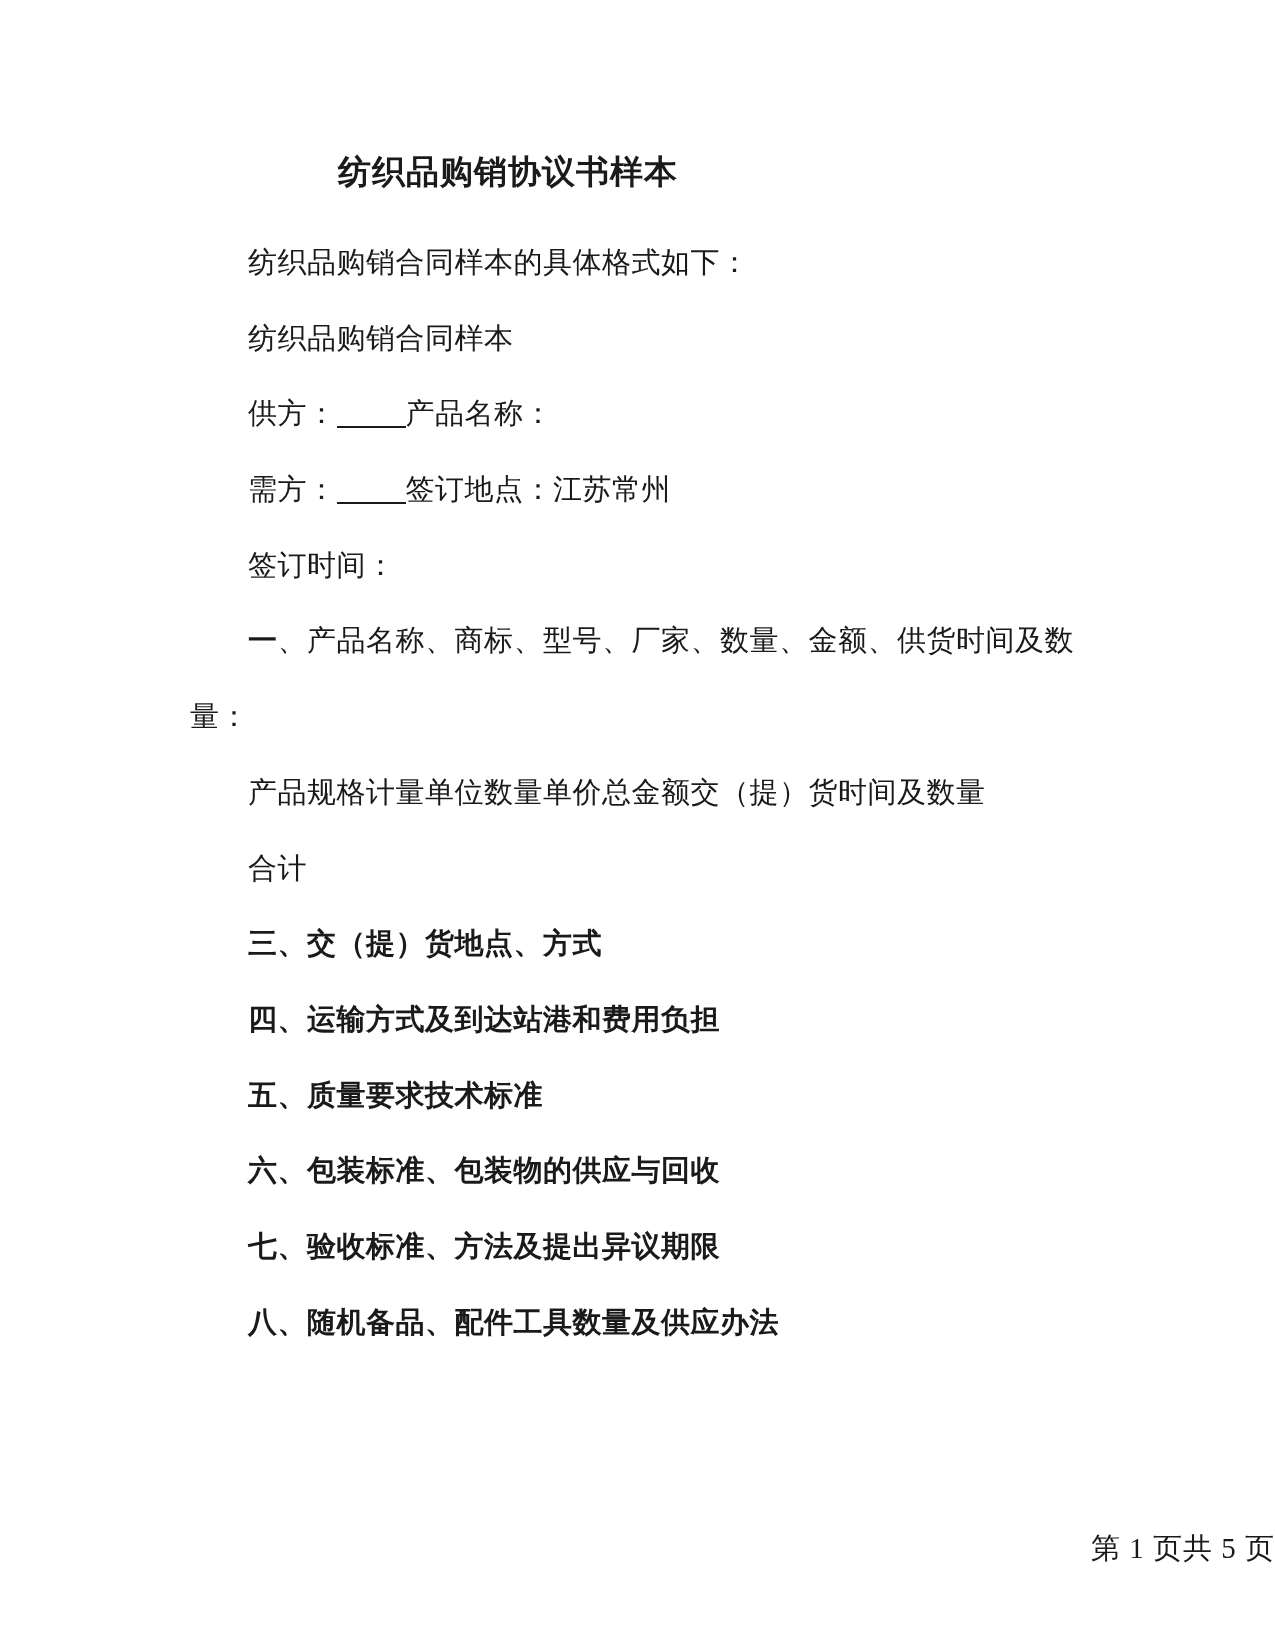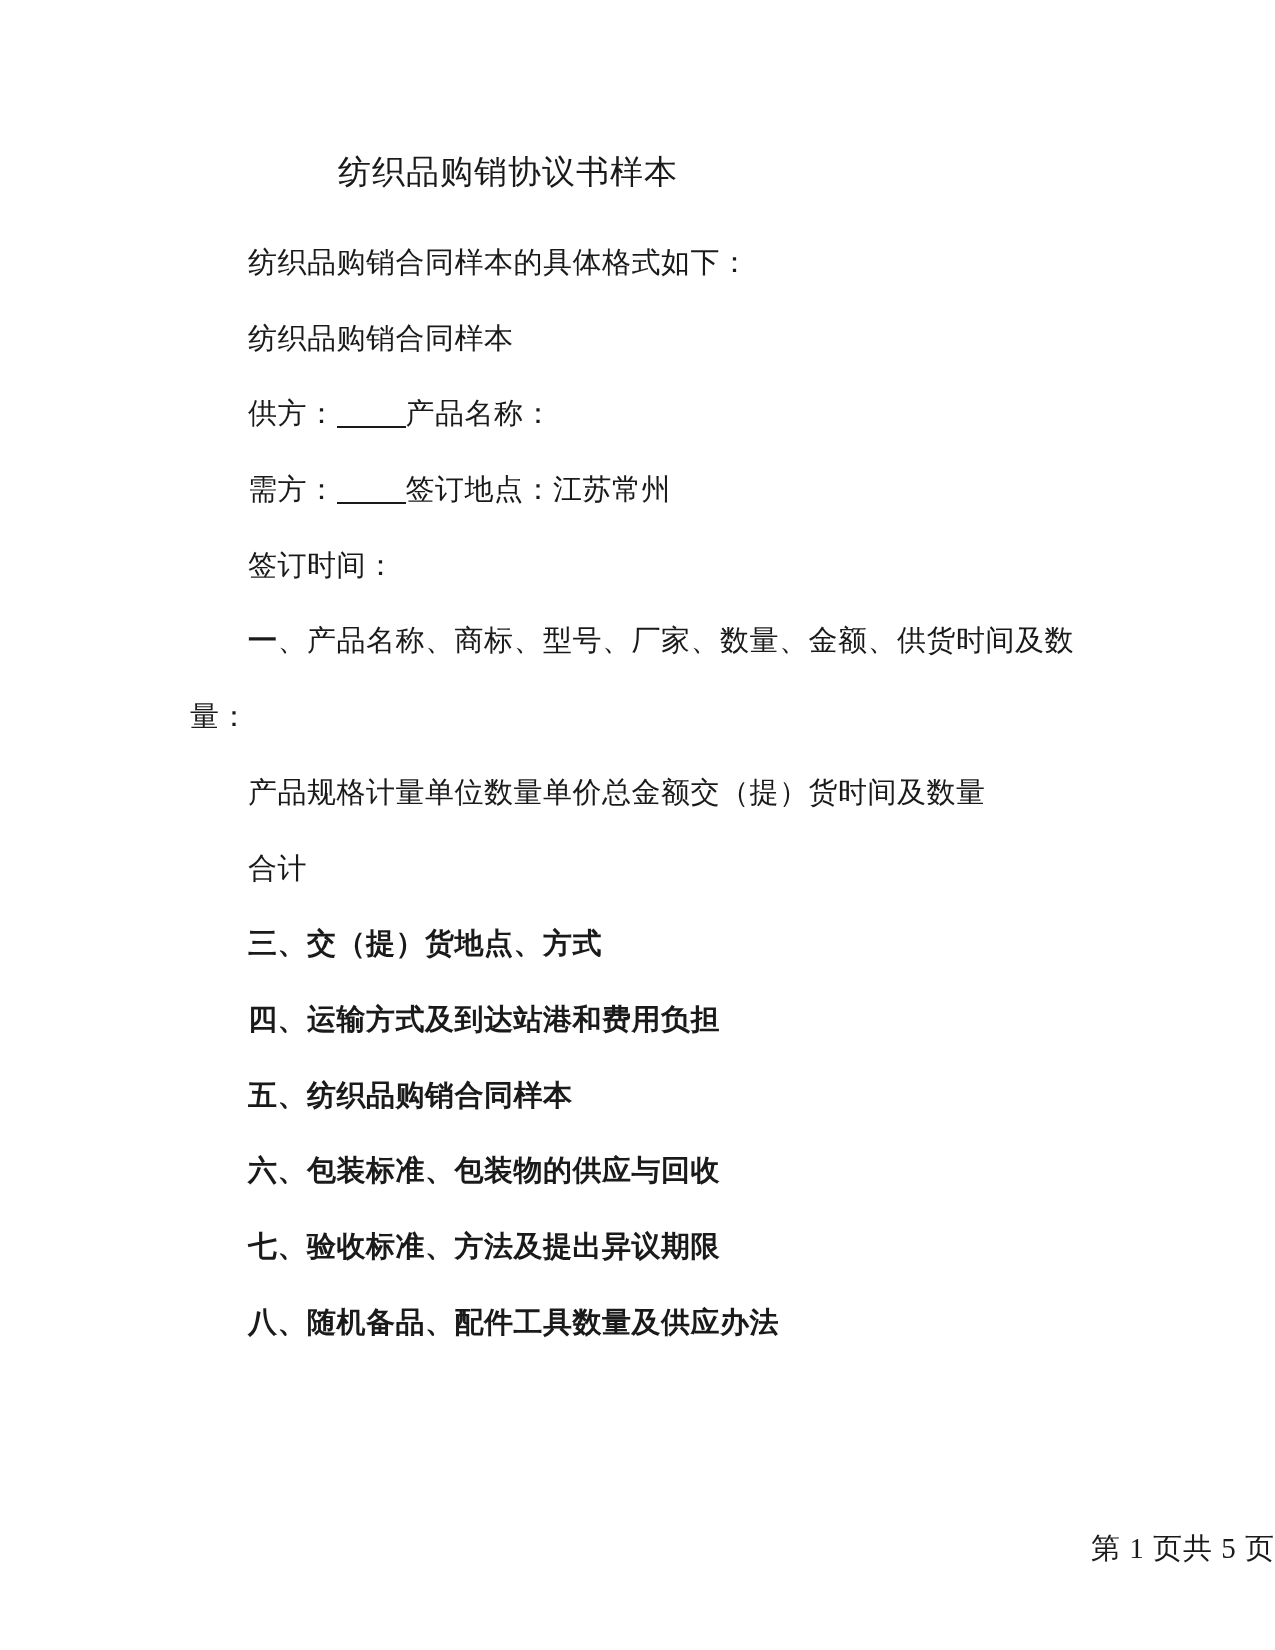--- a/index.html
+++ b/index.html
@@ -13,21 +13,21 @@
     color: #1a1a1a;
   }
   .doc-title {
     position: absolute;
     top: 150px;
     left: 0;
     width: 1016px;
     text-align: center;
     font-size: 33px;
     line-height: 44px;
-    font-weight: normal;
+    font-weight: bold;
     letter-spacing: 1px;
   }
   .doc-body {
     position: absolute;
     top: 225px;
     left: 190px;
     width: 900px;
     font-size: 29px;
     letter-spacing: 0.5px;
     font-weight: 400;
@@ -90,21 +90,21 @@
     <div class="line indent">产品规格计量单位数量单价总金额交（提）货时间及数量</div>
 
     <div class="line indent">合计</div>
 
 
 
     <div class="line indent bold">三、交（提）货地点、方式</div>
 
     <div class="line indent bold">四、运输方式及到达站港和费用负担</div>
 
-    <div class="line indent bold">五、纺织品购销合同样本</div>
+    <div class="line indent bold">五、质量要求技术标准</div>
 
     <div class="line indent bold">六、包装标准、包装物的供应与回收</div>
 
     <div class="line indent bold">七、验收标准、方法及提出异议期限</div>
 
     <div class="line indent bold">八、随机备品、配件工具数量及供应办法</div>
 
   </div>
 
   <div class="doc-footer">第 1 页共 5 页</div>

